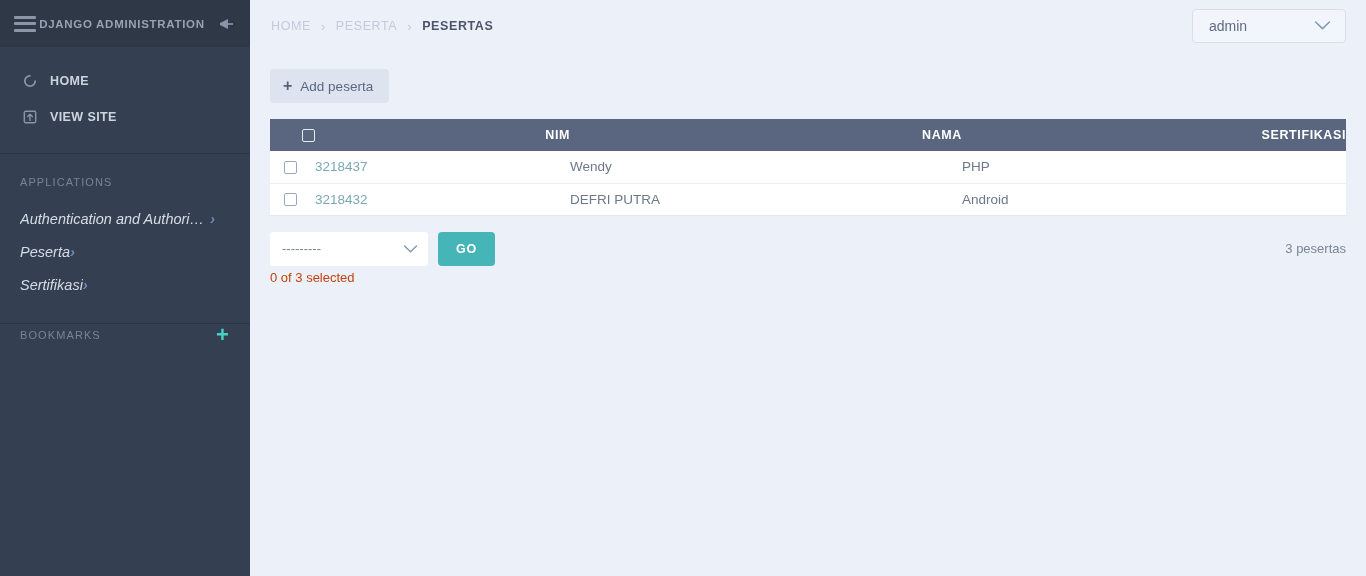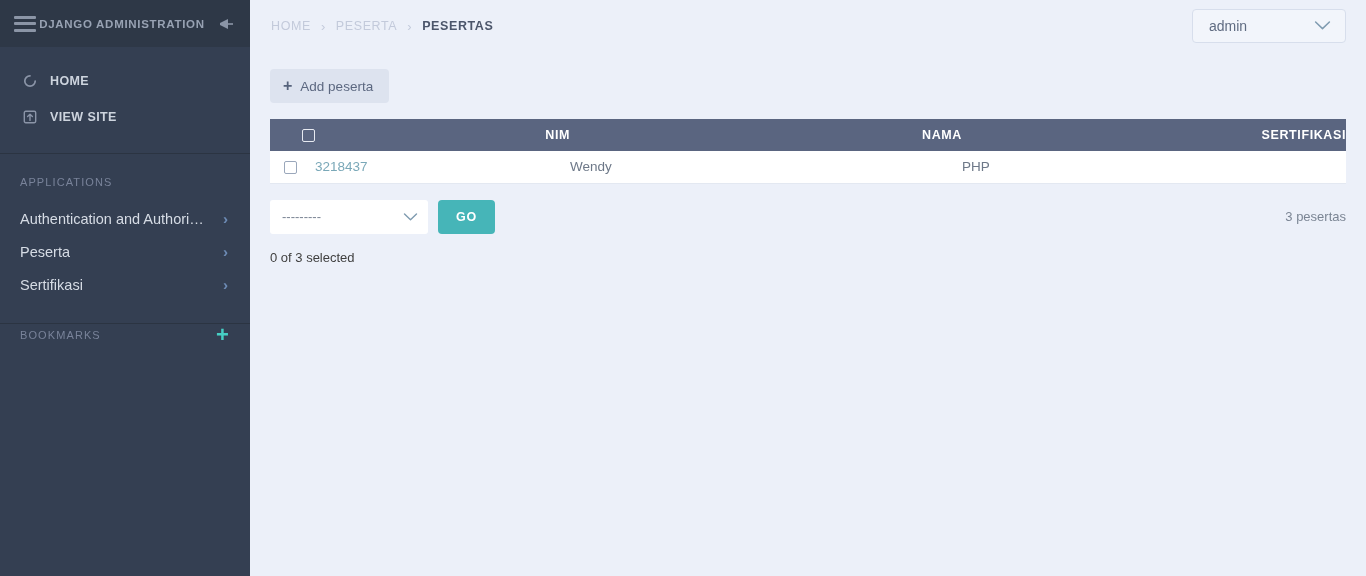--- a/index.html
+++ b/index.html
@@ -62,25 +62,26 @@
   .sb-divider { height: 1px; background: #2b3442; margin: 6px 0 0 0; }
 
   .section-title {
     color: #79839a;
     font-size: 11px;
     letter-spacing: 1.1px;
     padding: 22px 20px 14px 20px;
     font-weight: normal;
   }
   .app-item {
-    display: flex; align-items: center; justify-content: space-between;
+    display: flex; align-items: center; justify-content: flex-start;
     padding: 8px 22px 8px 20px;
     color: #d6dce5;
     font-size: 14.5px;
     cursor: pointer;
+    font-style: italic;
   }
   .app-item .chev { color: #6d8bb5; font-size: 15px; font-weight: bold; }
   .app-item-label { white-space: nowrap; overflow: hidden; text-overflow: ellipsis; max-width: 190px; }
 
   .bookmarks-row {
     display: flex; align-items: center; justify-content: space-between;
     padding: 0 20px;
   }
   .plus-icon { color: #46cfc4; font-size: 22px; font-weight: bold; line-height: 1; cursor: pointer; }
 
@@ -223,23 +224,23 @@
     font-size: 12.5px; font-weight: bold; letter-spacing: 0.8px;
     padding: 0 18px;
     cursor: pointer;
     font-family: "Liberation Sans", sans-serif;
   }
   .counter {
     position: absolute; right: 0; top: 9px;
     font-size: 13px; color: #7b8594;
   }
   .selected-text {
-    margin-top: 16px;
+    margin-top: 4px;
     font-size: 13px;
-    color: #404040;
+    color: #c2410c;
   }
 </style>
 </head>
 <body>
 
 <div class="app">
 
   <aside class="sidebar">
 
     <div class="sidebar-header">
@@ -349,20 +350,30 @@
             <tr>
               <td class="col-check">
                 <span class="cbx body"></span>
               </td>
               <td class="col-nim">
                 <a>3218437</a>
               </td>
               <td class="col-nama">Wendy</td>
               <td class="col-sert">PHP</td>
             </tr>
+            <tr>
+              <td class="col-check">
+                <span class="cbx body"></span>
+              </td>
+              <td class="col-nim">
+                <a>3218432</a>
+              </td>
+              <td class="col-nama">DEFRI PUTRA</td>
+              <td class="col-sert">Android</td>
+            </tr>
           </tbody>
         </table>
       </div>
 
       <div class="actions-row">
         <div class="sel-wrap">
           <select class="action-select">
             <option>---------</option>
           </select>
           <span class="sel-chev">

